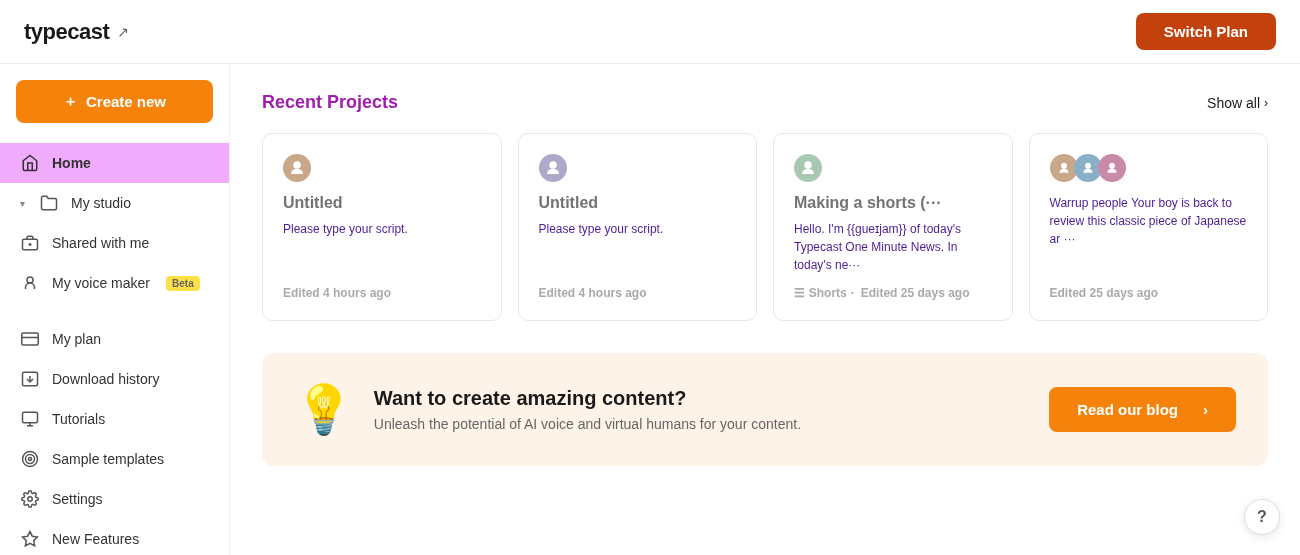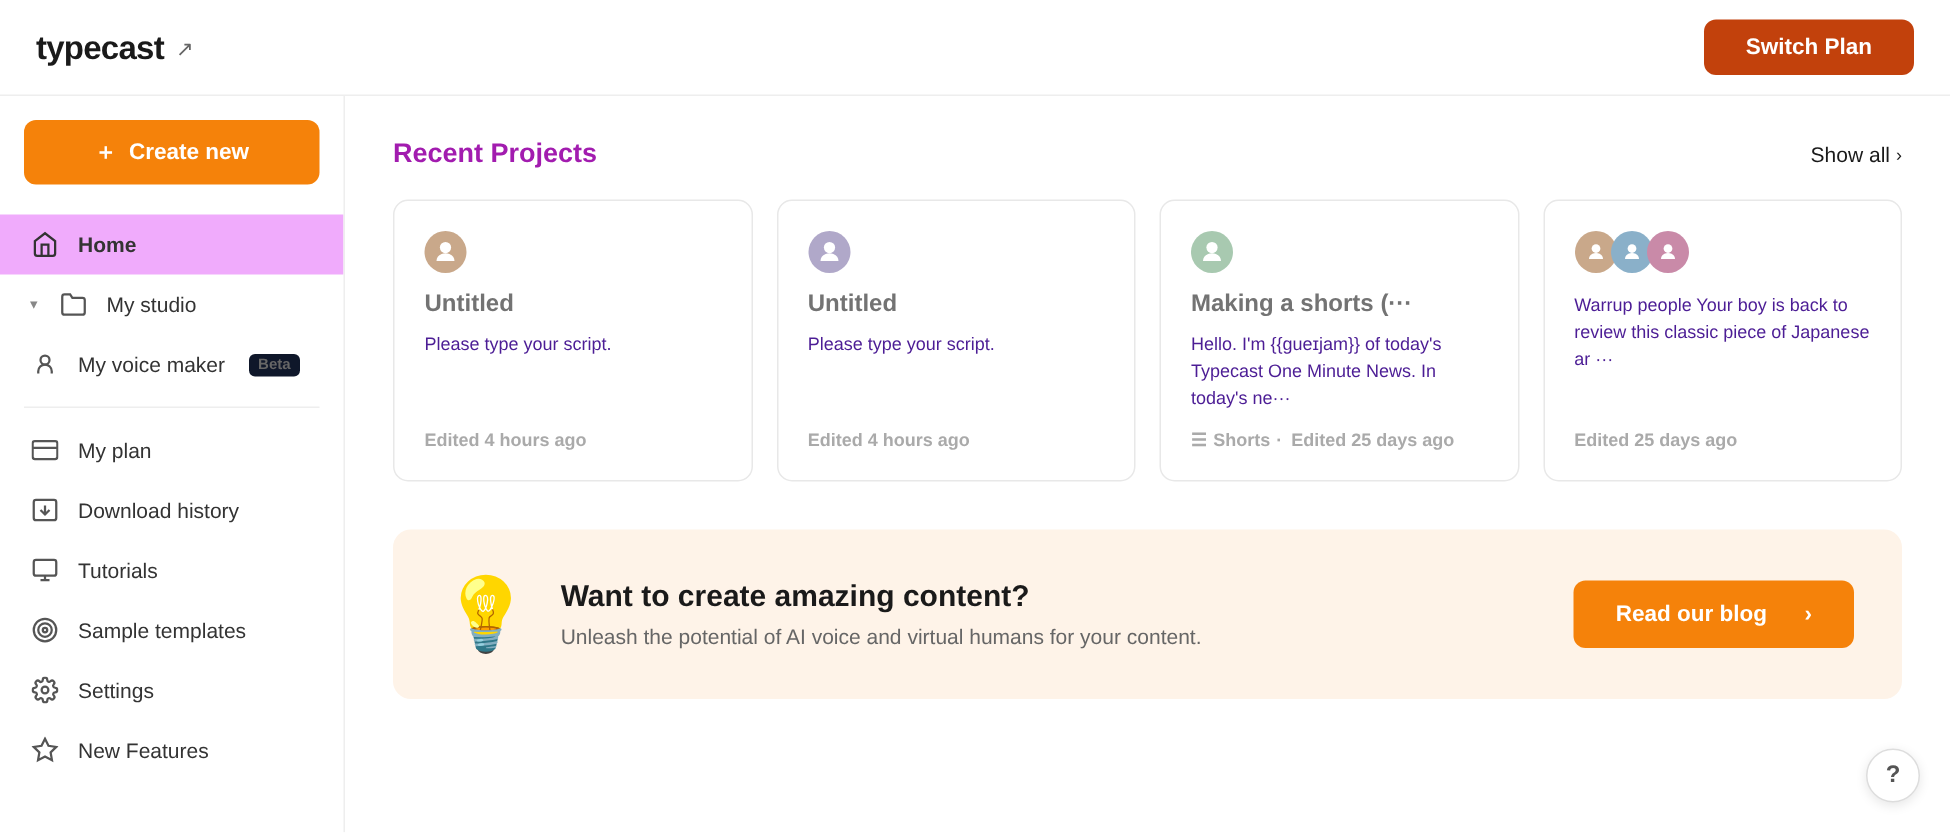--- a/index.html
+++ b/index.html
@@ -35,21 +35,21 @@
     }
     .nav-item {
       display: flex; align-items: center; gap: 12px; padding: 10px 20px;
       cursor: pointer; color: #333; font-size: 14px; font-weight: 500;
       border-radius: 0; position: relative;
     }
     .nav-item.active { background: #f0abfc; font-weight: 600; }
     .nav-icon { width: 20px; height: 20px; display: flex; align-items: center; justify-content: center; color: #555; flex-shrink: 0; }
     .nav-chevron { font-size: 10px; color: #888; margin-right: 2px; }
     .beta-badge {
-      font-size: 10px; background: #0f172a; border-radius: 4px; padding: 2px 6px;
+      font-size: 10px; background: #fde047; border-radius: 4px; padding: 2px 6px;
       color: #666; font-weight: 600; margin-left: 4px;
     }
     .nav-divider { height: 1px; background: #eee; margin: 8px 16px; }
 
     
     .main { flex: 1; overflow-y: auto; padding: 28px 32px; background: #fff; }
 
     
     .section-header { display: flex; align-items: center; justify-content: space-between; margin-bottom: 20px; }
     .section-title { font-size: 18px; font-weight: 700; color: #a21caf; }
@@ -135,20 +135,31 @@
     <div class="nav-item">
       <span class="nav-chevron">▾</span>
       <span class="nav-icon">
         <svg width="18" height="18" viewBox="0 0 24 24" fill="none" stroke="#555" stroke-width="2">
             <path d="M22 19a2 2 0 0 1-2 2H4a2 2 0 0 1-2-2V5a2 2 0 0 1 2-2h5l2 3h9a2 2 0 0 1 2 2z"></path>
           </svg>
       </span>
       <span>My studio</span>
     </div>
 
+    <div class="nav-item">
+      <span class="nav-icon">
+        <svg width="18" height="18" viewBox="0 0 24 24" fill="none" stroke="#555" stroke-width="2">
+            <rect x="2" y="7" width="20" height="14" rx="2"></rect>
+            <path d="M16 7V5a2 2 0 0 0-2-2h-4a2 2 0 0 0-2 2v2"></path>
+            <line x1="12" y1="12" x2="12" y2="16"></line>
+            <line x1="10" y1="14" x2="14" y2="14"></line>
+          </svg>
+      </span>
+      <span>Shared with me</span>
+    </div>
 
     <div class="nav-item">
       <span class="nav-icon">
         <svg width="18" height="18" viewBox="0 0 24 24" fill="none" stroke="#555" stroke-width="2">
             <circle cx="12" cy="8" r="4"></circle>
             <path d="M6 20v-2a6 6 0 0 1 12 0v2"></path>
           </svg>
       </span>
       <span>My voice maker</span>
       <span class="beta-badge">Beta</span>

